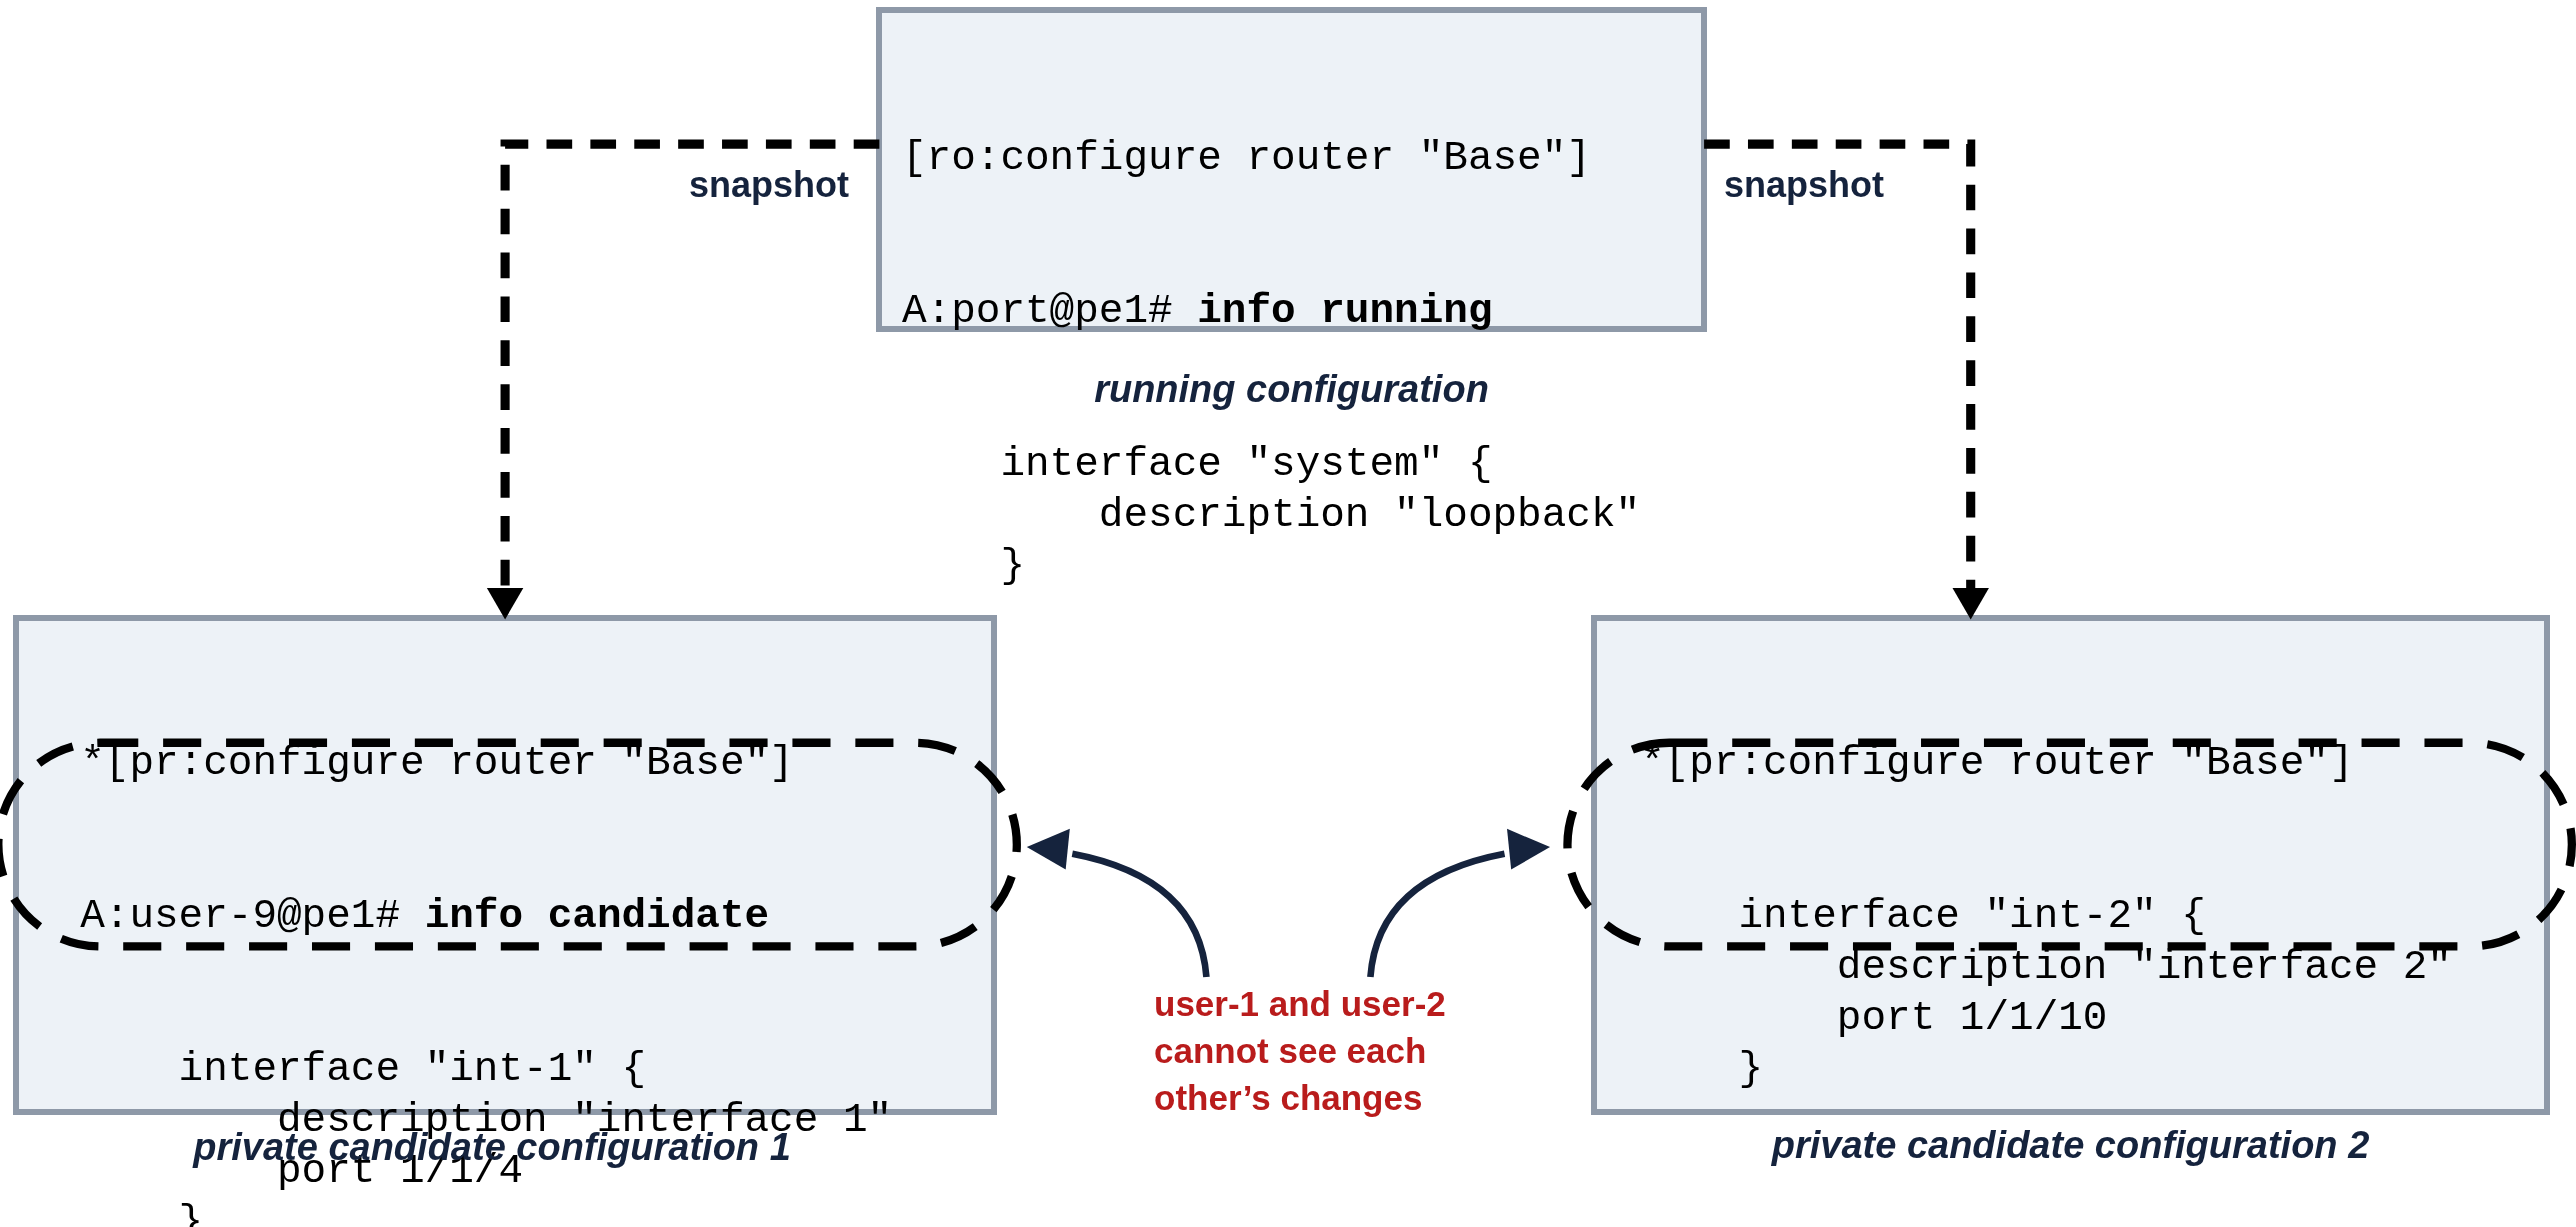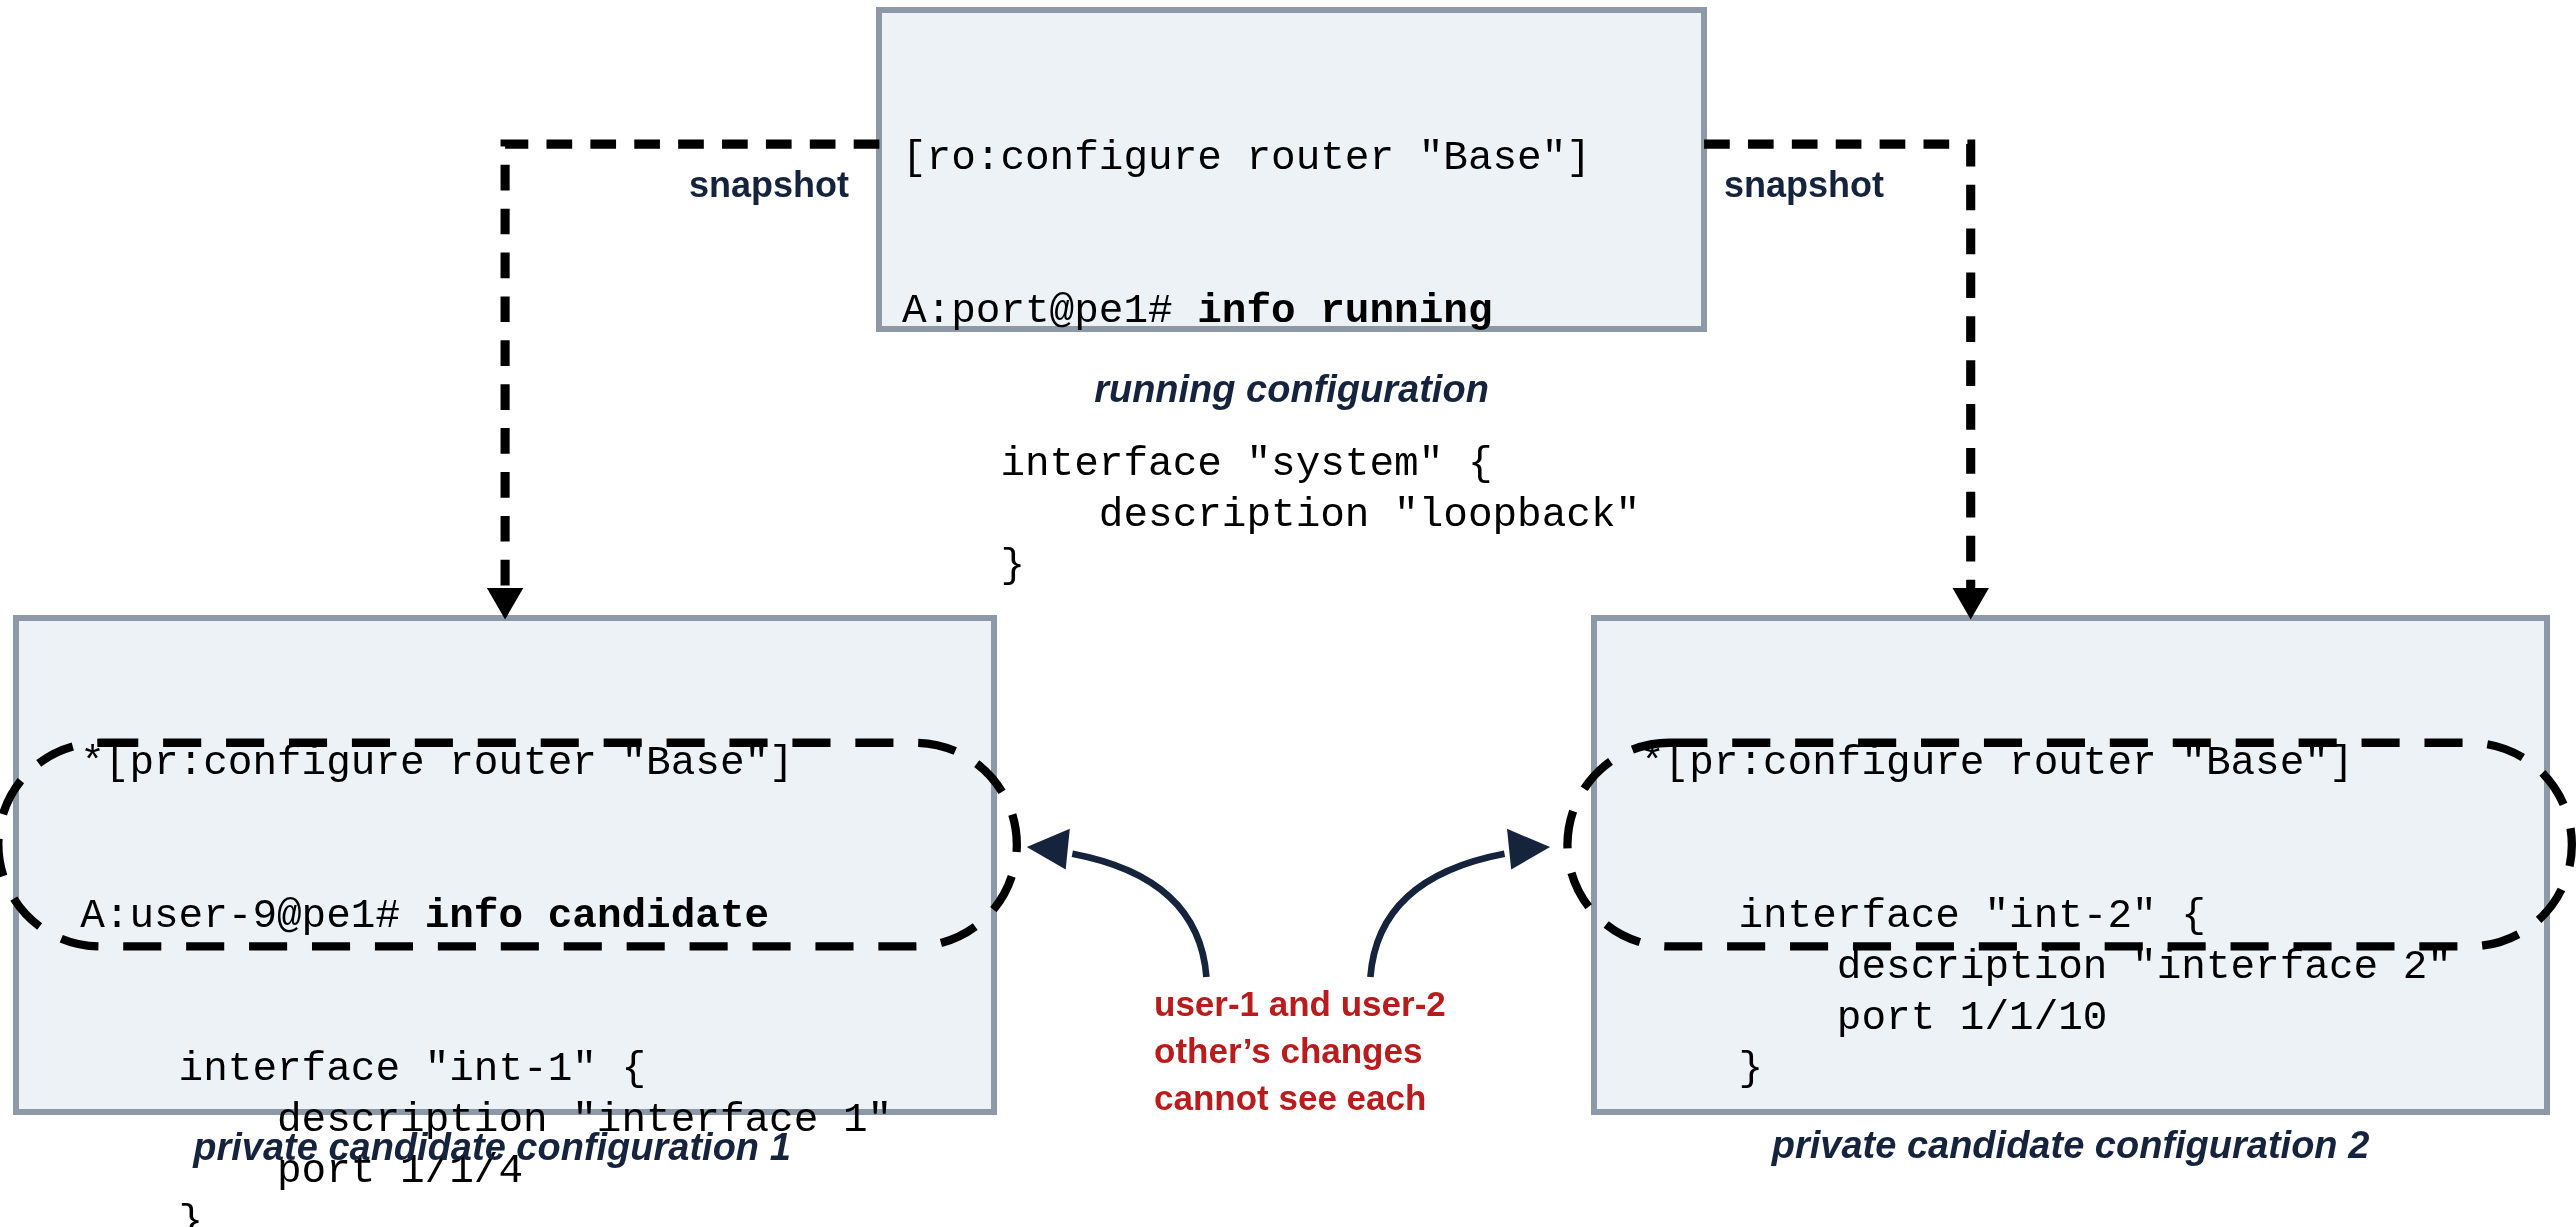--- a/index.html
+++ b/index.html
@@ -67,22 +67,22 @@
     }</pre>
     
   </div>
   <div class="boxlabel" style="left:1591px;top:1124px;width:959px;">private candidate configuration 2</div>
 
   <div class="snaplabel" style="left:580px;top:164px;width:269px;text-align:right;">snapshot</div>
   <div class="snaplabel" style="left:1724px;top:164px;">snapshot</div>
 
   <div class="note" style="left:1154px;top:980px;">
     <div>user-1 and user-2</div>
+    <div>cannot see each</div>
     <div>other’s changes</div>
-    <div>cannot see each</div>
   </div>
 
   <div class="figid" style="left:2277px;top:1224px;width:286px;">sw0638</div>
 
   <svg class="overlay" viewBox="0 0 3111 1483">
 
     <path d="M 1062 174 H 610 V 712" fill="none" stroke="#000000" stroke-width="11" stroke-dasharray="31 22"></path>
     <polygon points="588,710 632,710 610,748" fill="#000000"></polygon>
 
     <path d="M 2058 174 H 2380 V 712" fill="none" stroke="#000000" stroke-width="11" stroke-dasharray="31 22"></path>

